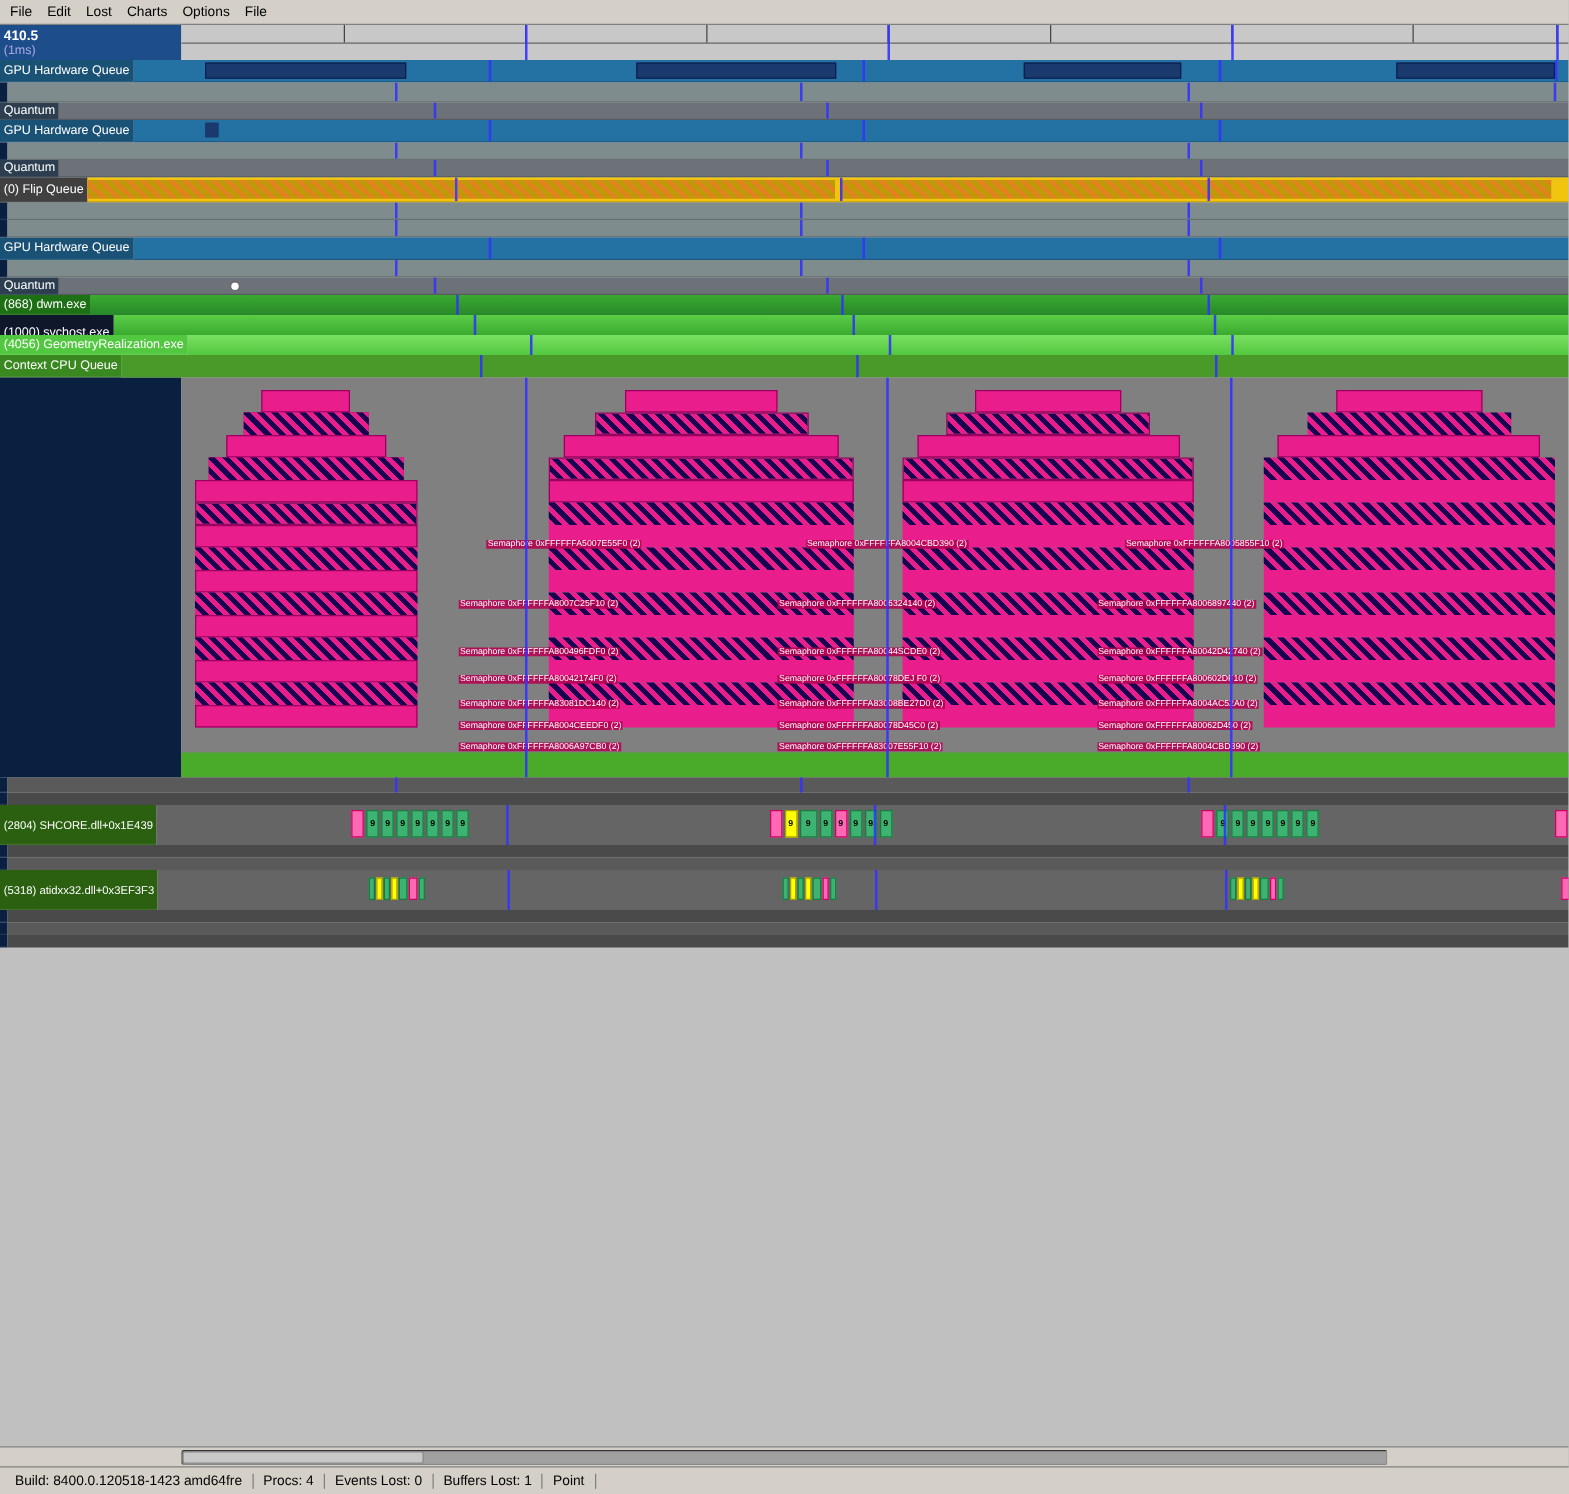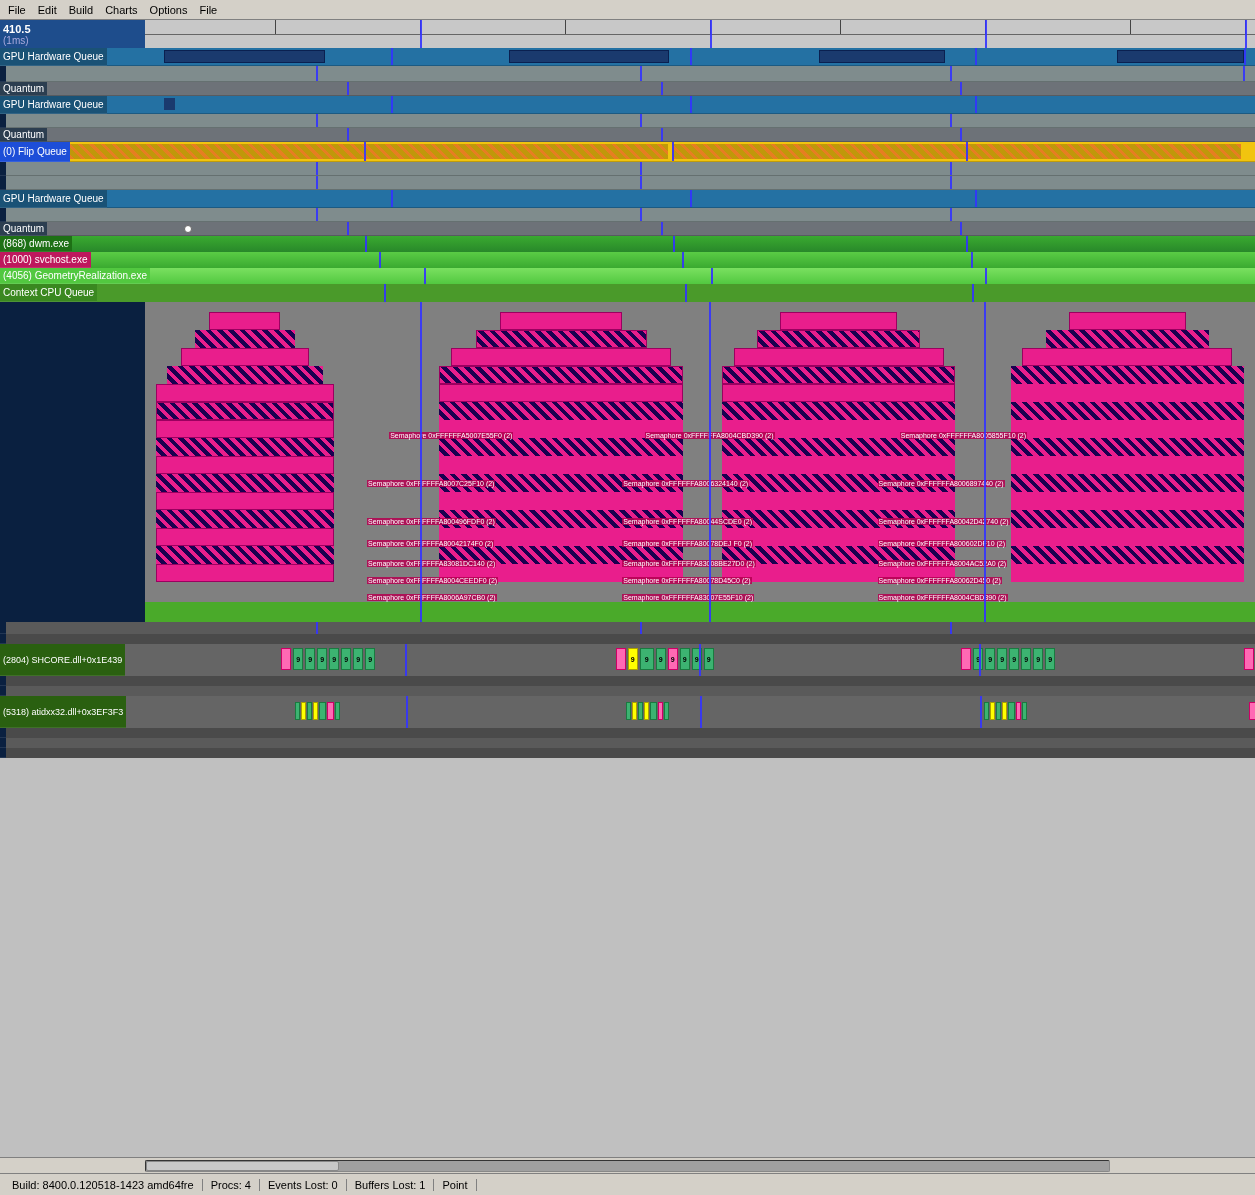--- a/index.html
+++ b/index.html
@@ -84,21 +84,21 @@
       white-space: nowrap;
       overflow: hidden;
       display: flex;
       align-items: center;
     }
 
     
     .lbl-darkblue { background: #0a2040; }
     .lbl-blue { background: #1a5276; }
     .lbl-medblue { background: #2c3e50; }
-    .lbl-yellow { background: #1d4ed8; }
+    .lbl-yellow { background: #404040; }
     .lbl-green1 { background: #1e6010; }
     .lbl-green2 { background: #2a7a15; }
     .lbl-green3 { background: #3a9020; }
     .lbl-green4 { background: #4aaa2a; }
     .lbl-green5 { background: #3a8818; }
 
     
     .ct {
       position: relative;
       overflow: hidden;
@@ -184,21 +184,21 @@
   </style>
 </head>
 <body>
 
 <div id="wrapper">
 
 
   <div id="menu-bar">
     <span class="menu-item">File</span>
     <span class="menu-item">Edit</span>
-    <span class="menu-item">Build</span>
+    <span class="menu-item">Lost</span>
     <span class="menu-item">Charts</span>
     <span class="menu-item">Options</span>
     <span class="menu-item">File</span>
   </div>
 
   <div id="content-area">
 
     <div style="display:flex;flex-direction:row;flex-shrink:0;">
       <div style="width:145px;min-width:145px;background:#1e4d8c;height:28px;display:flex;flex-direction:column;justify-content:center;padding:2px 3px;">
         <div style="color:white;font-size:11px;font-weight:bold;">410.5</div>
@@ -351,21 +351,21 @@
       <div class="track-row" style="height:16px;">
         <div class="lbl lbl-green2" style="height:16px;background:#1e7015;">(868) dwm.exe</div>
         <div style="height:16px;flex:1;background:linear-gradient(to bottom,#3aaa30,#28882a);position:relative;">
           <div style="position:absolute;top:0;left:24.8%;width:2px;height:100%;background:#3333ff;opacity:0.9;"></div>
           <div style="position:absolute;top:0;left:50.8%;width:2px;height:100%;background:#3333ff;opacity:0.9;"></div>
           <div style="position:absolute;top:0;left:75.6%;width:2px;height:100%;background:#3333ff;opacity:0.9;"></div>
         </div>
       </div>
 
       <div class="track-row" style="height:16px;">
-        <div class="lbl lbl-green3" style="height:16px;background:#be185d;">(1000) svchost.exe</div>
+        <div class="lbl lbl-green3" style="height:30px;background:#0f172a;">(1000) svchost.exe</div>
         <div style="height:16px;flex:1;background:linear-gradient(to bottom,#5acc45,#3aaa30);position:relative;">
           <div style="position:absolute;top:0;left:24.8%;width:2px;height:100%;background:#3333ff;opacity:0.9;"></div>
           <div style="position:absolute;top:0;left:50.8%;width:2px;height:100%;background:#3333ff;opacity:0.9;"></div>
           <div style="position:absolute;top:0;left:75.6%;width:2px;height:100%;background:#3333ff;opacity:0.9;"></div>
         </div>
       </div>
 
       <div class="track-row" style="height:16px;">
         <div class="lbl lbl-green4" style="height:16px;background:#52c840;">(4056) GeometryRealization.exe</div>
         <div style="height:16px;flex:1;background:linear-gradient(to bottom,#7ae060,#52c840);position:relative;">

